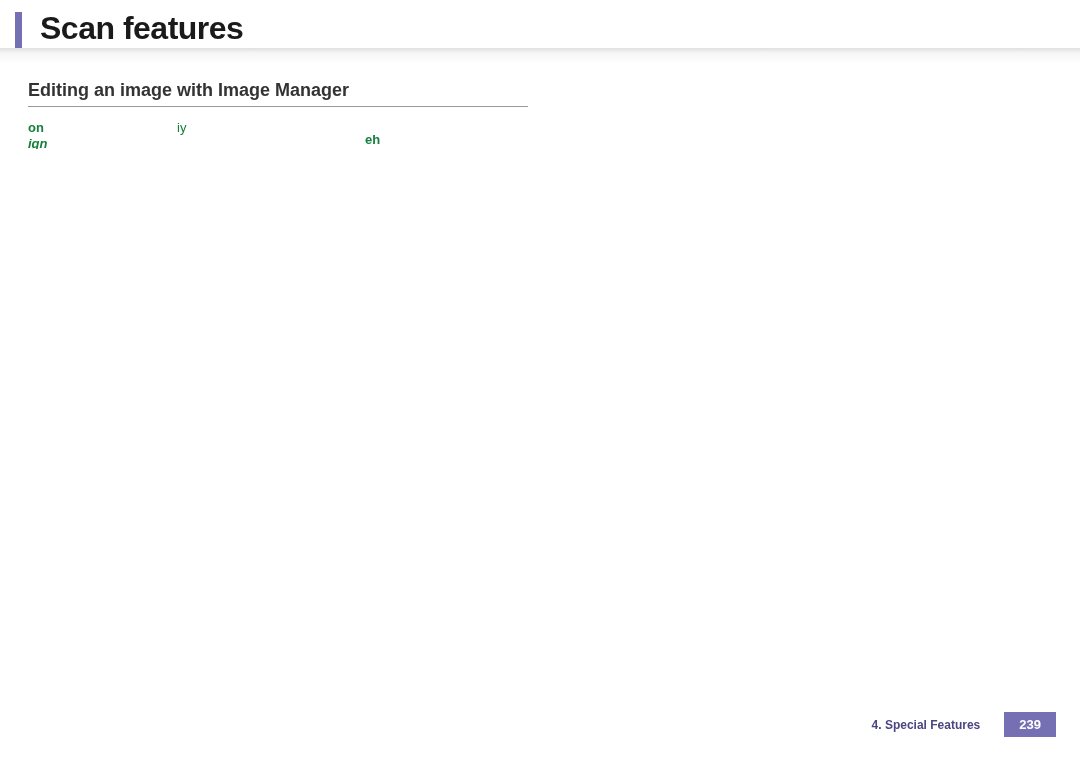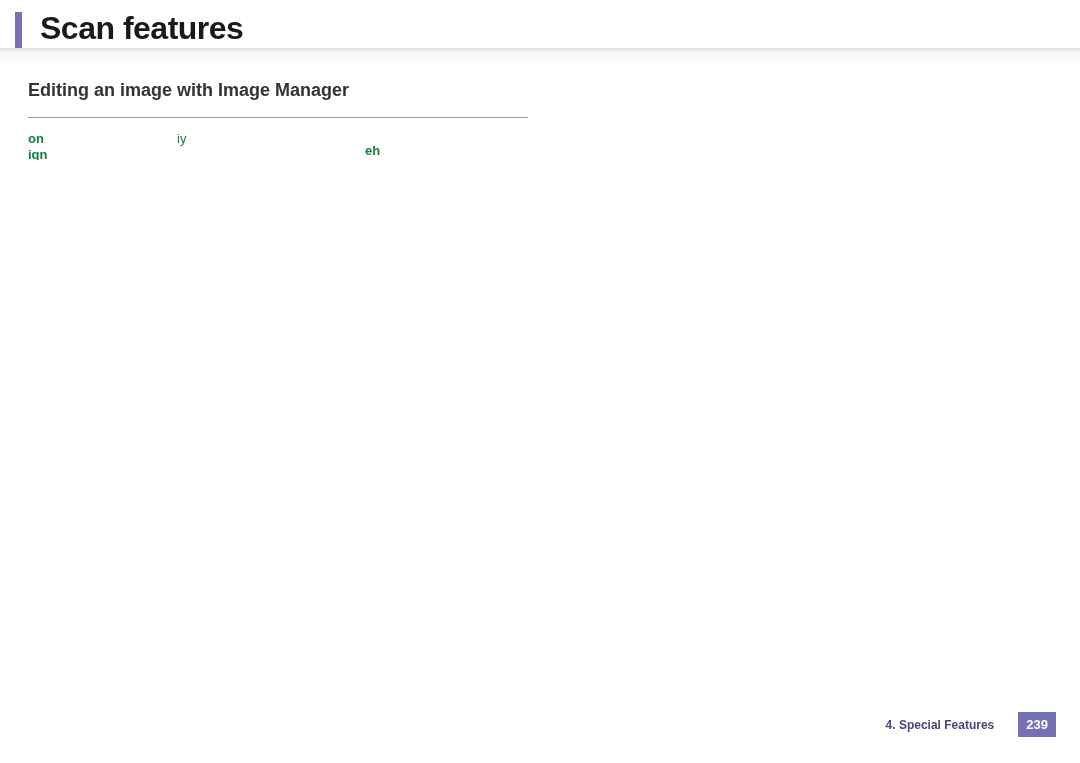--- a/index.html
+++ b/index.html
@@ -41,60 +41,60 @@
         rgba(0,0,0,0.12) 0%,
         rgba(0,0,0,0.04) 30%,
         rgba(0,0,0,0) 100%);
     }
     .content {
       padding: 18px 28px 0 28px;
     }
     .section-heading-wrap {
       width: 500px;
       border-bottom: 1px solid #999;
-      padding-bottom: 16px;
+      padding-bottom: 5px;
       margin-bottom: 12px;
     }
     .section-heading {
       font-size: 18px;
       font-weight: 700;
       color: #333;
     }
     .body-text {
       width: 500px;
       height: 30px;
       position: relative;
       overflow: hidden;
       font-size: 13px;
       color: #15803d;
       line-height: 1.4;
     }
     .w1 { position:absolute; left:0; top:0; font-weight:700; }
     .w2 { position:absolute; left:149px; top:0; font-weight:400; }
     .w3 { position:absolute; left:337px; top:12px; font-weight:700; }
-    .w4 { position:absolute; left:0; top:16px; font-weight:700; }
+    .w4 { position:absolute; left:0; top:16px; font-weight:700;font-style:italic; }
     .footer {
       position: absolute;
       right: 24px;
       bottom: 26px;
       display: flex;
       align-items: center;
       gap: 24px;
     }
     .footer-label {
       font-size: 12px;
       font-weight: 700;
       color: #4a4680;
     }
     .page-number-badge {
       background: #7570b3;
       color: #fff;
       font-weight: 700;
       font-size: 13px;
-      padding: 5px 8px;
+      padding: 5px 15px;
       min-width: 33px;
       text-align: center;
     }
   </style>
 </head>
 <body>
 
 <div class="header">
   <div class="header-bar"></div>
   <h1 class="page-title">Scan features</h1>

